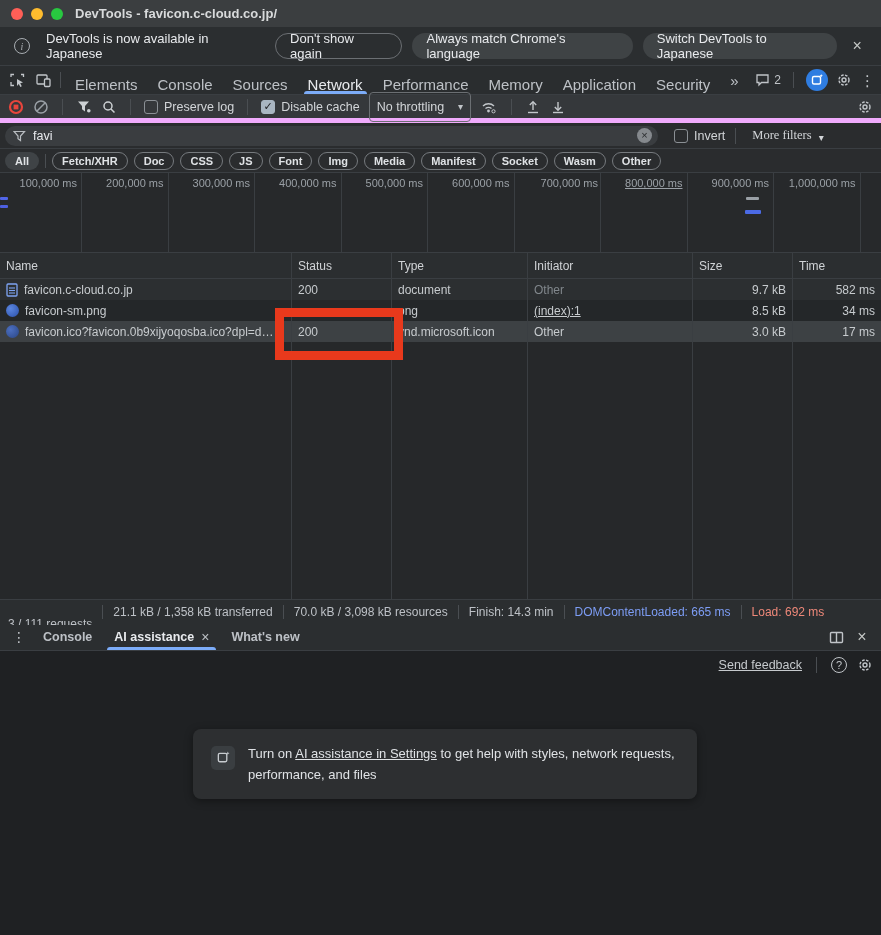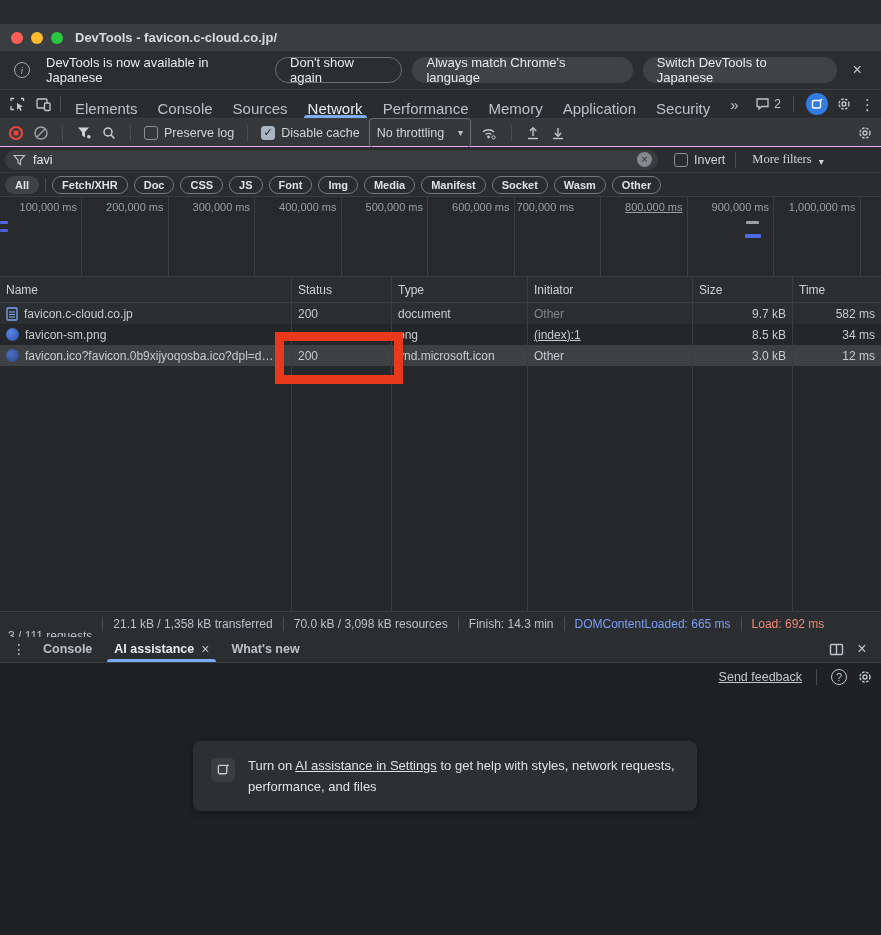--- a/index.html
+++ b/index.html
@@ -1,21 +1,21 @@
 <!DOCTYPE html>
 <html><head>
 <meta charset="utf-8">
 <style>
   * { margin:0; padding:0; box-sizing:border-box; }
   html,body { width:881px; height:935px; overflow:hidden; background:#282a2c;
     font-family:"Liberation Sans","DejaVu Sans",sans-serif; color:#d6d9dc; }
   .page { width:881px; height:935px; display:flex; flex-direction:column; }
 
   
-  .titlebar { height:27px; background:#3b3e40; display:flex; align-items:center; padding:0 11px; flex:none;margin-top:24px; }
+  .titlebar { height:27px; background:#3b3e40; display:flex; align-items:center; padding:0 11px; flex:none; }
   .lights { display:flex; gap:8px; align-items:center; }
   .light { width:12px; height:12px; border-radius:50%; }
   .light.r { background:#ff5f57; } .light.y { background:#febc2e; } .light.g { background:#28c840; }
   .win-title { font-weight:bold; font-size:13px; color:#d8dadb; margin-left:12px; }
 
   
   .infobar { height:39px; background:#2b2e30; border-bottom:1px solid #3a3e42; display:flex; align-items:center; padding:0 14px; gap:10px; flex:none; }
   .info-circle { width:16px; height:16px; border-radius:50%; border:1.5px solid #a8adb2; color:#a8adb2;
     font-size:10px; font-style:italic; font-family:"Liberation Serif",serif; display:flex; align-items:center; justify-content:center; flex:none; }
   .infobar .msg { font-size:13px; color:#e8eaed; margin-right:auto; margin-left:6px; }
@@ -31,21 +31,21 @@
   .tab { display:flex; align-items:center; padding:0 10px; font-size:15px; color:#bdc1c6; position:relative; white-space:nowrap;margin-top:8px; }
   .tab.active { color:#e8eaed; }
   .tab.active::after { content:""; position:absolute; left:6px; right:6px; bottom:0; height:3px; border-radius:3px 3px 0 0; background:#7cacf8; }
   .tab-overflow { font-size:15px; color:#bdc1c6; display:flex; align-items:center; padding:0 10px; }
   .tabbar-right { margin-left:auto; display:flex; align-items:center; gap:8px; }
   .bubble-count { display:flex; align-items:center; gap:4px; color:#c0c4c8; font-size:12px; }
   .ai-circle { width:22px; height:22px; border-radius:50%; background:#2f7de1; display:flex; align-items:center; justify-content:center; }
   .glyph { color:#c0c4c8; font-size:15px; line-height:1; }
 
   
-  .net-toolbar { height:28px; background:#35383b; border-bottom:1px solid #f0abfc; display:flex; align-items:center; padding:0 8px; gap:9px; flex:none; font-size:12.5px; color:#d2d5d8; }
+  .net-toolbar { height:28px; background:#35383b; border-bottom:5px solid #f0abfc; display:flex; align-items:center; padding:0 8px; gap:9px; flex:none; font-size:12.5px; color:#d2d5d8; }
   .check { display:flex; align-items:center; gap:6px; white-space:nowrap; }
   .box { width:14px; height:14px; border-radius:3px; border:1.5px solid #8b9095; flex:none; }
   .box.checked { background:#a9b6c2; border-color:#a9b6c2; color:#202124; font-size:11px; font-weight:bold; display:flex; align-items:center; justify-content:center; line-height:1; }
   .select { border:1px solid #6b6f73; border-radius:4px; height:30px; display:flex; align-items:center; gap:14px; padding:0 7px; font-size:12.5px; color:#d2d5d8; }
   .select .arrow { font-size:10px; color:#c0c4c8; }
   .spacer { flex:1 1 auto; }
 
   
   .filter-bar { height:26px; background:#2a2c2e; border-bottom:1px solid #3a3e42; display:flex; align-items:center; padding:0 5px; flex:none; font-size:12.5px; color:#d2d5d8; }
   .filter-input { width:653px; height:20px; background:#3a3d40; border-radius:11px; display:flex; align-items:center; gap:7px; padding:0 6px 0 8px; flex:none; }
@@ -319,21 +319,21 @@
       <div class="tick-label" style="left: 73.5px;">200,000 ms</div>
       <div class="gridline" style="left: 254px;"></div>
       <div class="tick-label" style="left: 160px;">300,000 ms</div>
       <div class="gridline" style="left: 340.5px;"></div>
       <div class="tick-label" style="left: 246.5px;">400,000 ms</div>
       <div class="gridline" style="left: 427px;"></div>
       <div class="tick-label" style="left: 333px;">500,000 ms</div>
       <div class="gridline" style="left: 513.5px;"></div>
       <div class="tick-label" style="left: 419.5px;">600,000 ms</div>
       <div class="gridline" style="left: 600px;"></div>
-      <div class="tick-label" style="left: 484px;">700,000 ms</div>
+      <div class="tick-label" style="left: 508px;">700,000 ms</div>
       <div class="gridline" style="left: 686.5px;"></div>
       <div class="tick-label" style="left: 592.5px; text-decoration: underline;">800,000 ms</div>
       <div class="gridline" style="left: 773px;"></div>
       <div class="tick-label" style="left: 679px;">900,000 ms</div>
       <div class="gridline" style="left: 859.5px;"></div>
       <div class="tick-label" style="left: 765.5px;">1,000,000 ms</div>
     </div>
 
   <div class="table">
     <div class="grid-row thead" id="table-head">
@@ -382,21 +382,21 @@
           <div class="cell">
             <span class="fav-dot dim2"></span>
             <span class="name-txt">favicon.ico?favicon.0b9xijyoqosba.ico?dpl=d…</span>
           </div>
           <div class="cell">200</div>
           <div class="cell">vnd.microsoft.icon</div>
           <div class="cell">
             <span>Other</span>
           </div>
           <div class="cell num">3.0 kB</div>
-          <div class="cell num">12 ms</div>
+          <div class="cell num">17 ms</div>
         </div>
       </div>
     <div class="grid-row filler">
       <div class="cell"></div>
         <div class="cell"></div>
         <div class="cell"></div>
         <div class="cell"></div>
         <div class="cell"></div>
         <div class="cell"></div>
     </div>

